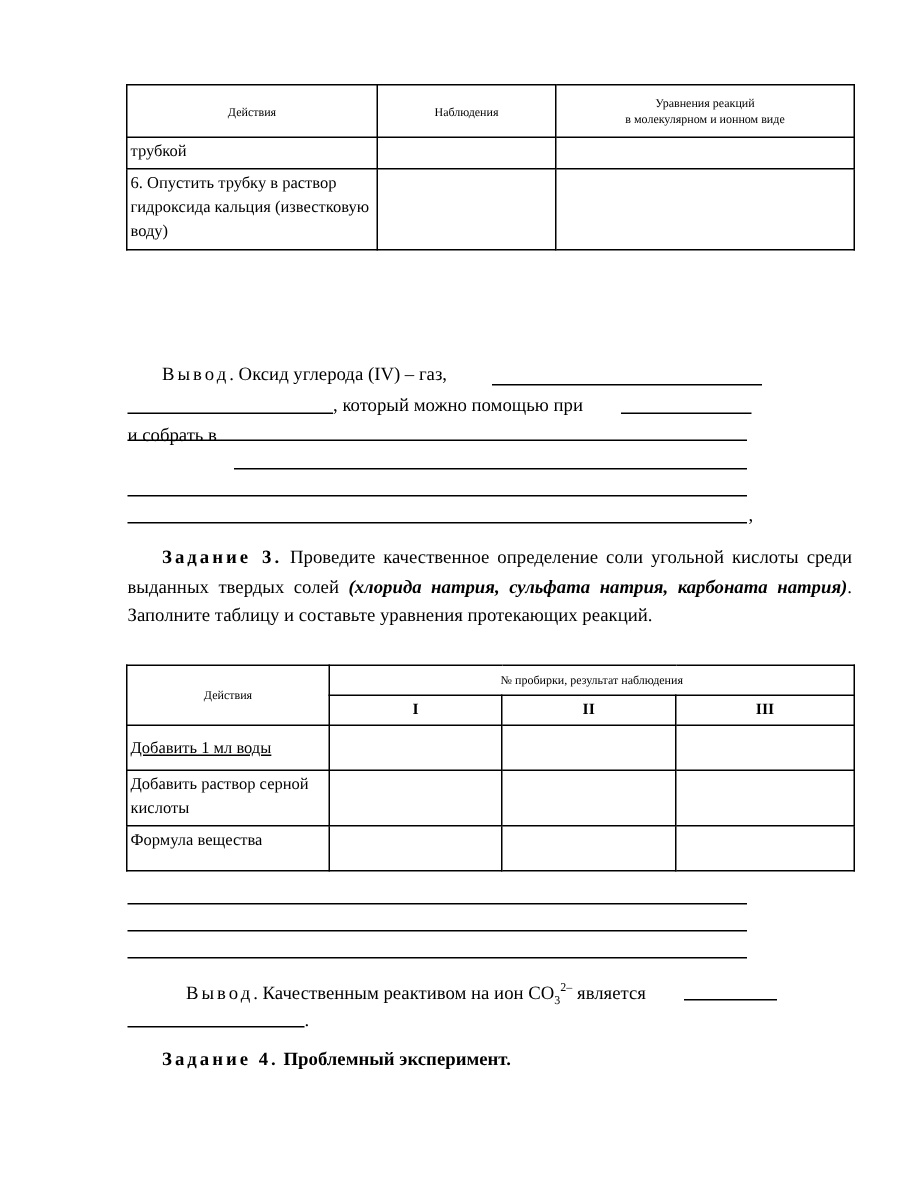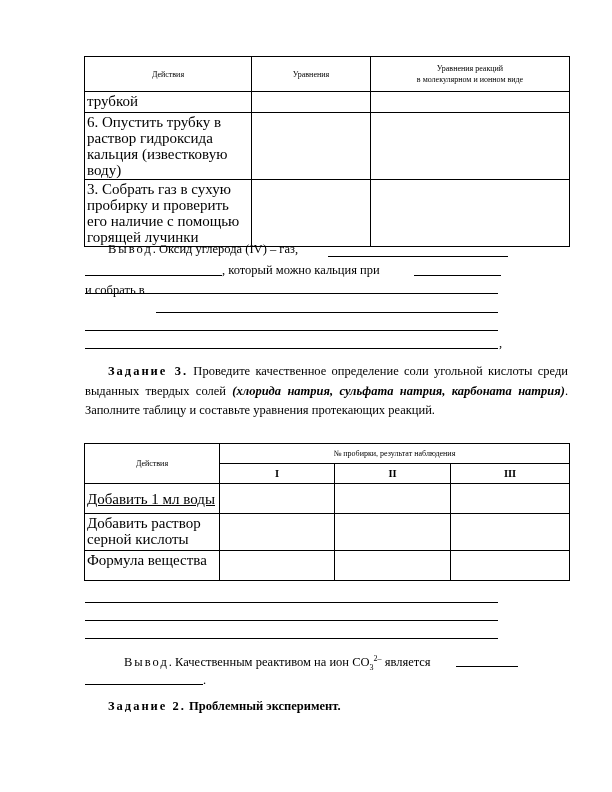--- a/index.html
+++ b/index.html
@@ -1,20 +1,20 @@
 <!DOCTYPE html>
 <html><head>
 <meta charset="utf-8">
 <style>
   html, body { margin:0; padding:0; background:#ffffff; }
   body { width:612px; height:792px; position:relative; overflow:hidden;
          font-family:"Liberation Serif", "DejaVu Serif", serif; color:#000; }
   table.t { position:absolute; border-collapse:collapse; table-layout:fixed; }
   table.t td { border:1.5px solid #000; padding:1px 2px; vertical-align:top;
-               font-size:15px; line-height:16px; }
+               font-size:11px; line-height:16px; }
   table.t td.hdr { font-size:8px; line-height:11px; text-align:center; vertical-align:middle; }
   table.t td.roman { font-size:10.5px; font-weight:bold; text-align:center; vertical-align:middle; }
   .line { position:absolute; border-bottom:1px solid #000; height:0; }
   .para { position:absolute; font-size:12.5px; line-height:18px; }
   .sp { letter-spacing:2px;text-align:right; }
   .b { font-weight:bold; }
   .bi { font-weight:bold; font-style:italic;margin-top:36px; }
   .just { text-align:justify; text-align-last:left; }
   sub, sup { font-size:8px; line-height:0; }
 </style>
@@ -23,51 +23,46 @@
 
 <table class="t" style="left:84px; top:56px; width:485px;">
   <colgroup>
       <col style="width:167px">
       <col style="width:119px">
       <col style="width:199px">
     </colgroup>
   <tbody>
       <tr style="height:35px">
     <td class="hdr">Действия</td>
-    <td class="hdr">Уравнения</td>
+    <td class="hdr">Наблюдения</td>
     <td class="hdr">
       <div>Уравнения реакций</div>
       <div>в молекулярном и ионном виде</div>
     </td>
   </tr>
   <tr style="height:21px">
     <td>трубкой</td>
     <td></td>
     <td></td>
   </tr>
   <tr style="height:54px">
     <td>6. Опустить трубку в раствор гидроксида кальция (известковую воду)</td>
     <td></td>
     <td></td>
   </tr>
-  <tr style="height:67px">
-    <td>3. Собрать газ в сухую пробирку и проверить его наличие с помощью горящей лучинки</td>
-    <td></td>
-    <td></td>
-  </tr>
 </tbody>
   </table>
 
 <div class="para" style="left:108px; top:240px;">
   <span class="sp">Вывод</span><span>. Оксид углерода (IV) – газ,</span>
 </div>
 <div class="line" style="left:328px; top:256px; width:180px;"></div>
 
 <div class="line" style="left:85px; top:275px; width:137px;"></div>
-<div class="para" style="left:222px; top:261px;">, который можно кальция при</div>
+<div class="para" style="left:222px; top:261px;">, который можно помощью при</div>
 <div class="line" style="left:414px; top:275px; width:87px;"></div>
 
 <div class="line" style="left:85px; top:293px; width:413px;"></div>
 
 <div class="para" style="left:85px; top:281px;">и собрать в</div>
 <div class="line" style="left:156px; top:312px; width:342px;"></div>
 
 <div class="line" style="left:85px; top:330px; width:413px;"></div>
 <div class="line" style="left:85px; top:348px; width:413px;"></div>
 <div class="para" style="left:499px; top:334px;">,</div>
@@ -119,14 +114,14 @@
 <div class="line" style="left:85px; top:638px; width:413px;"></div>
 
 <div class="para" style="left:124px; top:653px;">
   <span class="sp">Вывод</span><span>. Качественным реактивом на ион CO</span><sub>3</sub><sup>2–</sup><span> является</span>
 </div>
 <div class="line" style="left:456px; top:666px; width:62px;"></div>
 <div class="line" style="left:85px; top:684px; width:118px;"></div>
 <div class="para" style="left:203px; top:671px;">.</div>
 
 <div class="para b" style="left:108px; top:697px;">
-  <span class="sp">Задание 2.</span><span> Проблемный эксперимент.</span>
+  <span class="sp">Задание 4.</span><span> Проблемный эксперимент.</span>
 </div>
 
 </body></html>

